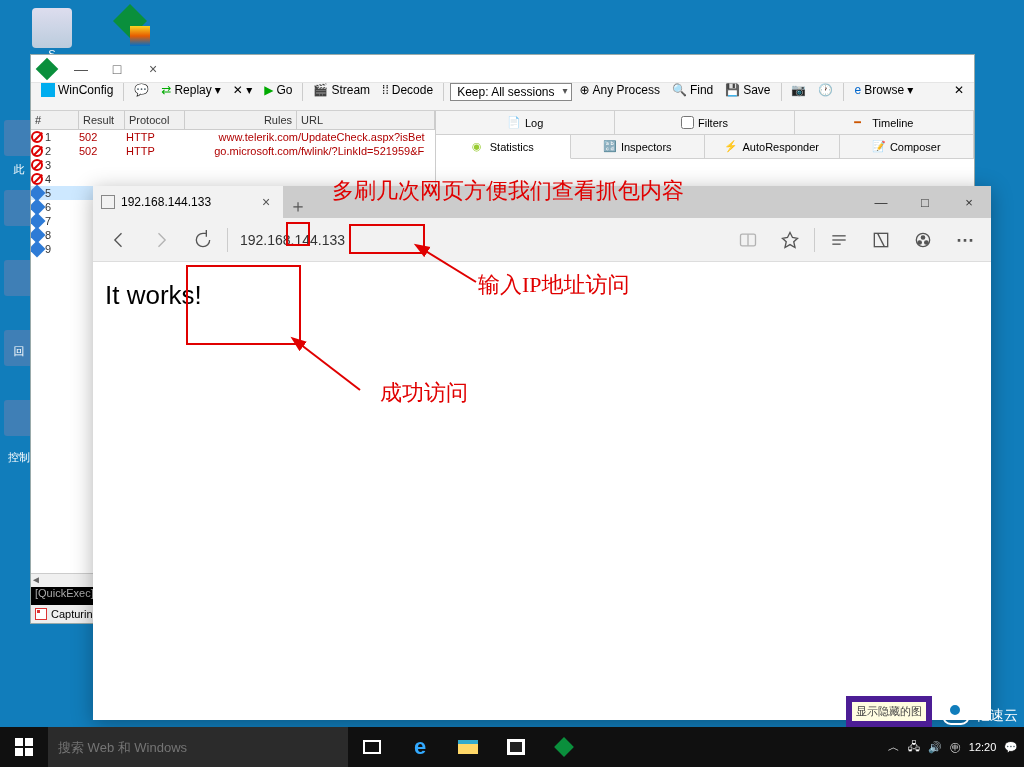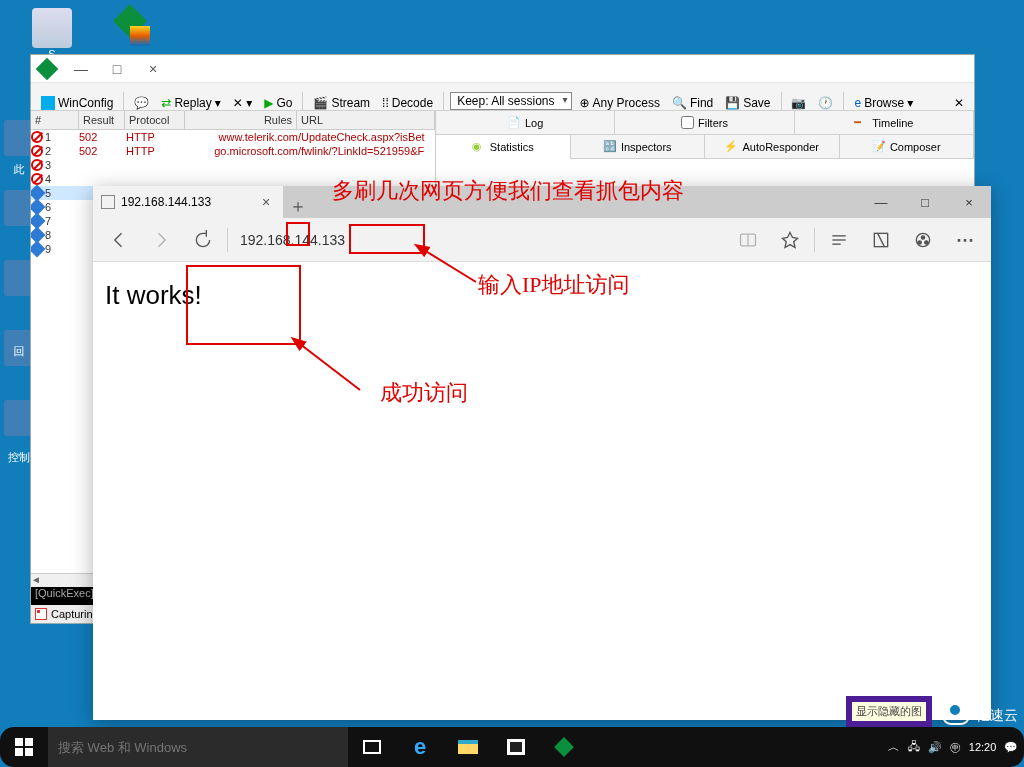--- a/index.html
+++ b/index.html
@@ -18,26 +18,26 @@
   .side-label{position:absolute;left:2px;color:#fff;font-size:11px;width:34px;text-align:center}
 
   
   .fiddler { position: absolute; left: 30px; top: 54px; width: 945px; height: 570px; background: #fff; border: 1px solid #9aa; display:flex; flex-direction:column; }
   .f-titlebar { height: 28px; background: #fff; display:flex; align-items:center; padding:0 8px; font-size:12px; color:#555; border-bottom:1px solid #e5e5e5;}
   .f-titlebar .f-icon{width:16px;height:16px;background:#0a8f3c;transform:rotate(45deg);margin-right:8px;}
   .f-titlebar .title{flex:1}
   .f-titlebar .winbtn{width:36px;text-align:center;font-size:14px;color:#555}
   .f-menu { height:22px; display:flex; align-items:center; gap:16px; padding:0 10px; font-size:12px; color:#333; border-bottom:1px solid #e5e5e5;}
   .f-menu .geo-ico{width:14px;height:14px;background:repeating-conic-gradient(#888 0 25%,#fff 0 50%);border:1px solid #888;}
-  .f-toolbar { height:28px; display:flex; align-items:flex-end; padding:0 6px; font-size:12px; border-bottom:1px solid #d0d0d0; background:#f4f4f4; gap:4px; white-space:nowrap;}
+  .f-toolbar { height:28px; display:flex; align-items:flex-start; padding:0 6px; font-size:12px; border-bottom:1px solid #d0d0d0; background:#f4f4f4; gap:4px; white-space:nowrap;}
   .f-toolbar .sep{width:1px;height:18px;background:#ccc;margin:0 2px;}
   .f-toolbar .tb{display:flex;align-items:center;gap:3px;padding:0 4px;}
   .f-toolbar .ic{width:14px;height:14px;display:inline-block;}
   .ic-win{background:linear-gradient(45deg,#00adef 25%,transparent 25%) 0 0/7px 7px,linear-gradient(45deg,transparent 75%,#00adef 75%) 0 0/7px 7px #00adef;}
-  .dd{border:1px solid #888;padding:1px 16px 1px 6px;position:relative;background:#fff;margin-top:32px;}
+  .dd{border:1px solid #888;padding:1px 16px 1px 6px;position:relative;background:#fff;}
   .dd::after{content:"▾";position:absolute;right:3px;top:1px;font-size:10px;color:#555;}
 
   .f-body { flex:1; display:flex; overflow:hidden;}
   .f-left { width:405px; border-right:1px solid #ccc; display:flex; flex-direction:column;}
   .grid-head{display:flex;background:#f0f0f0;border-bottom:1px solid #ccc;font-size:11px;color:#333;}
   .grid-head div{padding:3px 4px;border-right:1px solid #ccc;}
   .gh-n{width:48px}.gh-r{width:46px}.gh-p{width:60px}.gh-h{width:112px;text-align:right}.gh-u{flex:1}
   .grid-rows{font-size:11px;}
   .grow{display:flex;color:#b00000;padding:1px 0;}
   .grow .c-n{width:48px;display:flex;align-items:center;gap:2px;color:#333;}
@@ -71,21 +71,21 @@
   .eb svg{width:20px;height:20px;stroke:#555;fill:none;stroke-width:1.6}
   .addr{flex:1;height:30px;border:none;background:transparent;font-size:14px;padding:0 6px;color:#333;}
   .e-body{flex:1;background:#fff;padding:18px 12px;color:#000;font-family:"Times New Roman",serif;font-size:26px;}
 
   .redbox{position:absolute;border:2px solid #e00000;pointer-events:none;}
   .redtext{position:absolute;color:#e00000;font-family:"SimSun","宋体",serif;font-size:22px;white-space:nowrap;pointer-events:none;}
   .arrow{position:absolute;pointer-events:none;}
   .arrow svg{overflow:visible}
 
   
-  .taskbar{position:absolute;left:0;bottom:0;width:100%;height:40px;background:#101010;display:flex;align-items:flex-end;color:#fff;border-radius:14px;}
+  .taskbar{position:absolute;left:0;bottom:0;width:100%;height:40px;background:#101010;display:flex;align-items:flex-end;color:#fff;}
   .tb-start{width:48px;height:40px;display:flex;align-items:center;justify-content:center;}
   .tb-start .wlogo{width:18px;height:18px;display:grid;grid-template-columns:1fr 1fr;grid-template-rows:1fr 1fr;gap:2px;}
   .tb-start .wlogo span{background:#fff;}
   .tb-search{width:300px;height:40px;background:#2b2b2b;border:none;color:#ccc;font-size:13px;padding:0 10px;}
   .tb-icons{display:flex;height:40px;}
   .tb-ic{width:48px;display:flex;align-items:center;justify-content:center;}
   .tb-tray{margin-left:auto;display:flex;align-items:center;height:40px;padding:0 6px;font-size:11px;gap:8px;}
   .watermark{position:absolute;right:6px;bottom:42px;display:flex;align-items:center;gap:6px;color:#fff;font-size:14px;}
   .watermark .cloud{width:28px;height:18px;border:2px solid #fff;border-radius:10px;position:relative}
   .watermark .cloud::before{content:"";position:absolute;width:10px;height:10px;border:2px solid #fff;border-radius:50%;top:-6px;left:4px;background:#117dbb}

